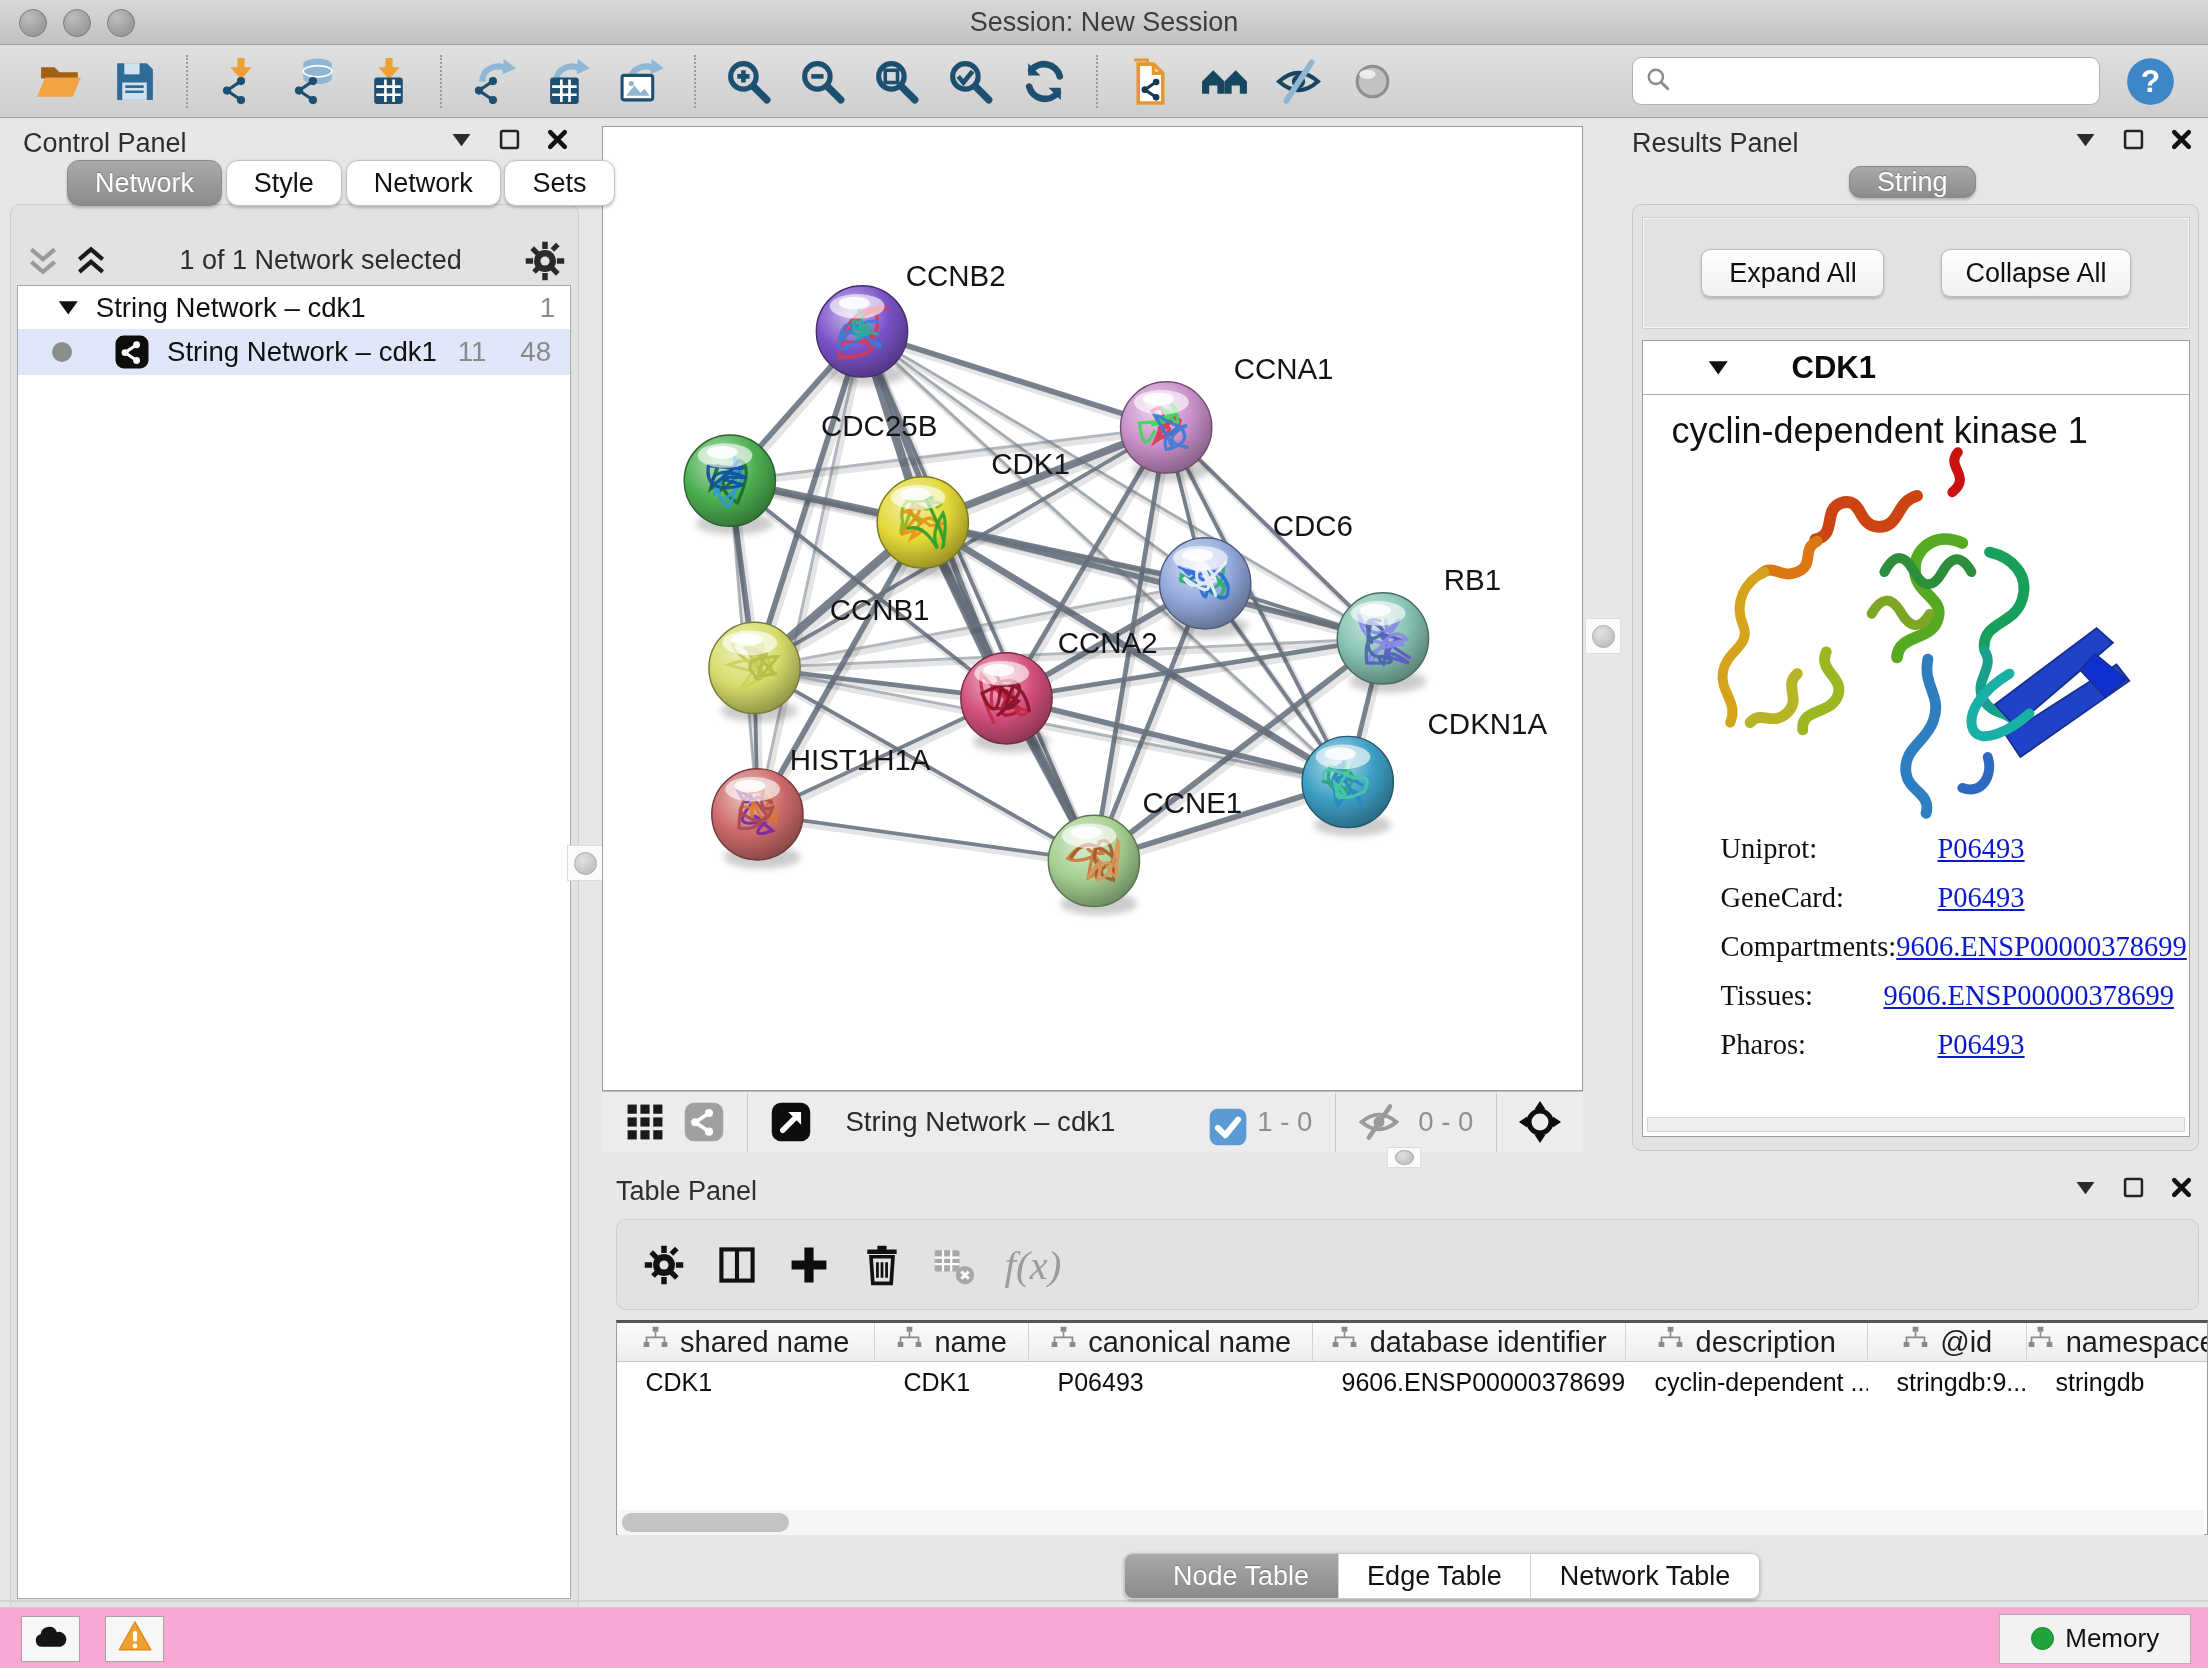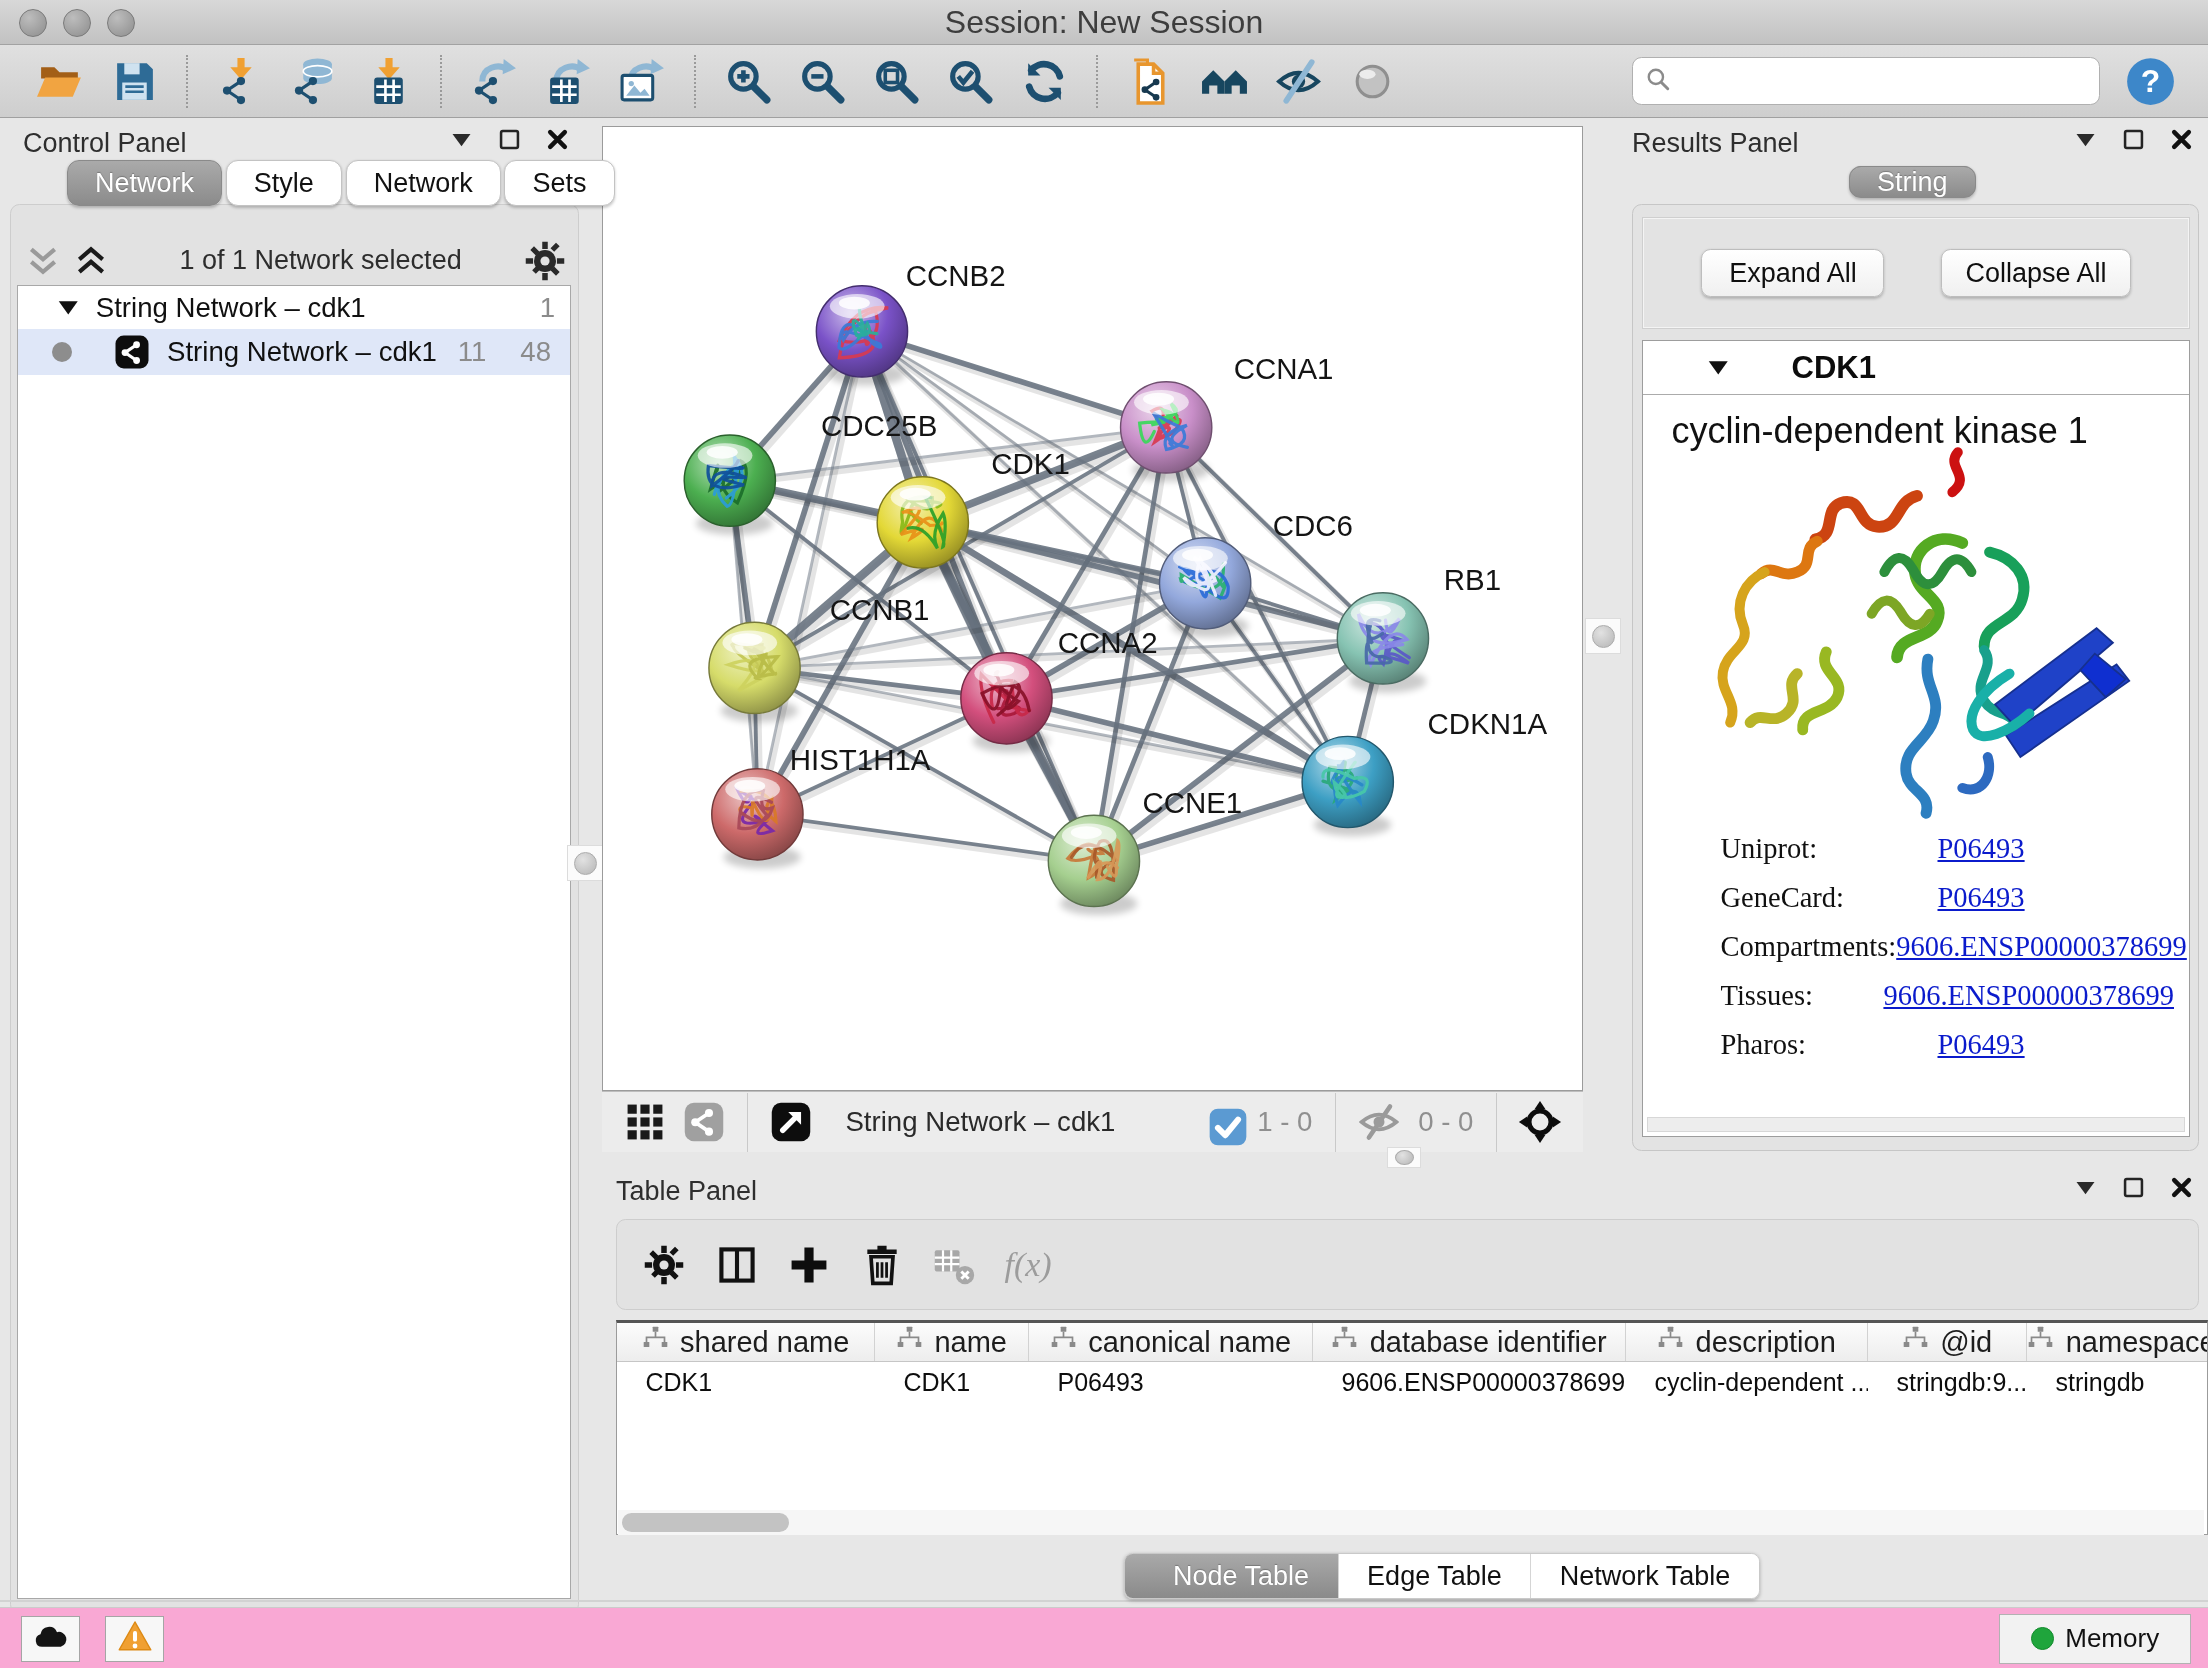--- a/index.html
+++ b/index.html
@@ -6,21 +6,21 @@
   body{
     width:2208px;height:1668px;position:relative;overflow:hidden;
     background:#e7e7e7;
     font-family:"Liberation Sans","DejaVu Sans",sans-serif;
     -webkit-font-smoothing:antialiased;
   }
   
   .titlebar{position:absolute;left:0;top:0;right:0;height:44px;
     background:linear-gradient(#d8d8d8,#c2c2c2);border-bottom:1px solid #a2a2a2;
     display:flex;align-items:center;justify-content:center;}
-  .titlebar .title{font-size:32px;color:#3d3d3d;font-weight:500;}
+  .titlebar .title{font-size:27px;color:#3d3d3d;font-weight:500;}
   .lights{position:absolute;left:19px;top:8.6px;display:flex;gap:16px;}
   .light{width:26px;height:26px;border-radius:50%;
     background:radial-gradient(circle at 35% 30%,#bdbdbd,#8d8d8d);border:1px solid #7a7a7a;}
   
   .toolbar{position:absolute;left:0;top:45px;right:0;height:73px;
     background:linear-gradient(#e0e0e0,#cecece);border-bottom:1.9px solid #a0a0a0;
     display:flex;align-items:center;padding:0 23px;box-sizing:border-box;}
   .tb-icon{width:55px;height:55px;margin:0 9.5px;display:flex;align-items:center;justify-content:center;}
   .tb-icon svg{width:49px;height:49px;}
   .tb-sep{border-left:2.9px dotted #9a9a9a;height:53px;margin:0 15px;}
@@ -96,21 +96,21 @@
   .cl-row{display:flex;font-size:28.5px;height:49px;align-items:center;}
   .cl-label{width:217px;padding-left:28.5px;color:#101010;}
   .cl-link{color:#0b1bcc;text-decoration:underline;}
   .rp-scroll{position:absolute;left:3.8px;right:3.8px;bottom:3.8px;height:13.3px;background:#ededed;border:1px solid #d7d7d7;}
   
   .tp-toolbar{position:absolute;left:616px;top:1219px;width:1583px;height:91px;background:#e2e2e2;
     border:1px solid #cdcdcd;border-radius:9.5px;display:flex;align-items:center;padding:0 25px;
     box-sizing:border-box;gap:28.5px;}
   .tp-toolbar .ic{width:44px;height:44px;}
   .tp-toolbar .ic svg{width:44px;height:44px;}
-  .fx{font-family:"Liberation Serif","DejaVu Serif",serif;font-style:italic;font-size:34px;color:#9c9c9c;}
+  .fx{font-family:"Liberation Serif","DejaVu Serif",serif;font-style:italic;font-size:41px;color:#9c9c9c;}
   .tp-table{position:absolute;left:616px;top:1320px;width:1592px;height:215px;background:#fff;
     border:1px solid #9b9b9b;border-top:3.8px solid #555;box-sizing:border-box;overflow:hidden;}
   .tp-head{display:flex;height:38px;background:linear-gradient(#fcfcfc,#ededed);border-bottom:1px solid #c6c6c6;}
   .tp-th{display:flex;align-items:center;justify-content:center;gap:11.4px;font-size:29px;color:#1d1d1d;
     border-right:1px solid #d2d2d2;box-sizing:border-box;flex:0 0 auto;}
   .tp-th svg{width:27px;height:27px;}
   .tp-row{display:flex;height:40px;align-items:center;}
   .tp-td{font-size:25px;color:#0d0d0d;padding-left:28.5px;box-sizing:border-box;flex:0 0 auto;
     white-space:nowrap;overflow:hidden;}
   .tp-hscroll{position:absolute;left:618px;top:1510px;width:1586px;height:25px;background:#f6f6f6;}

